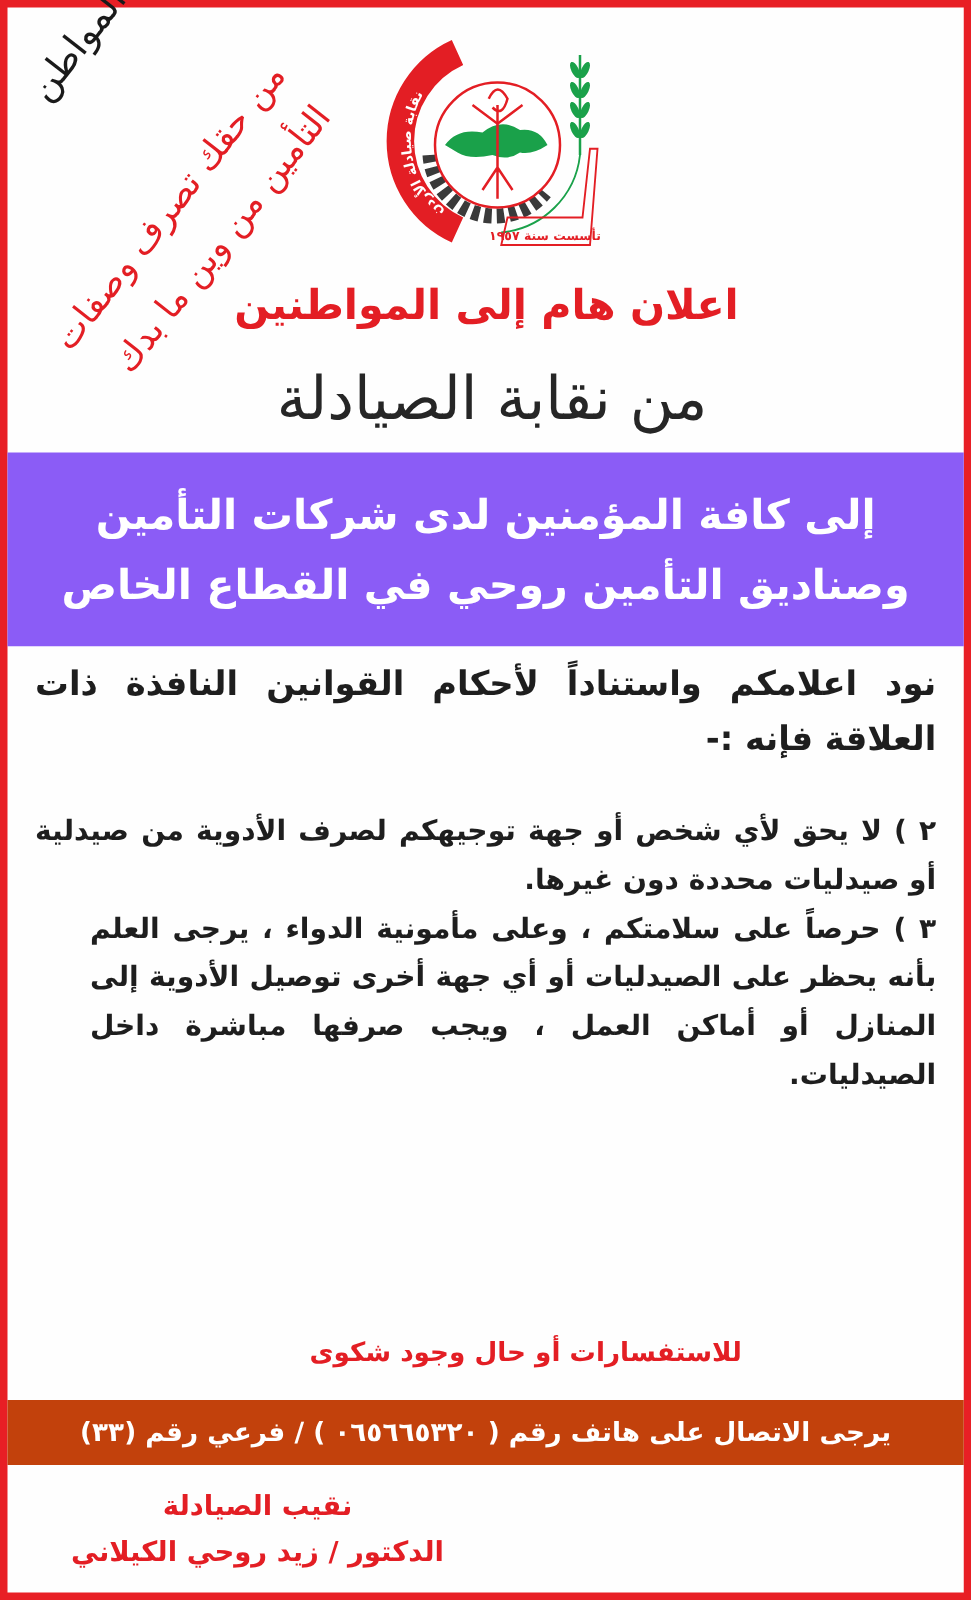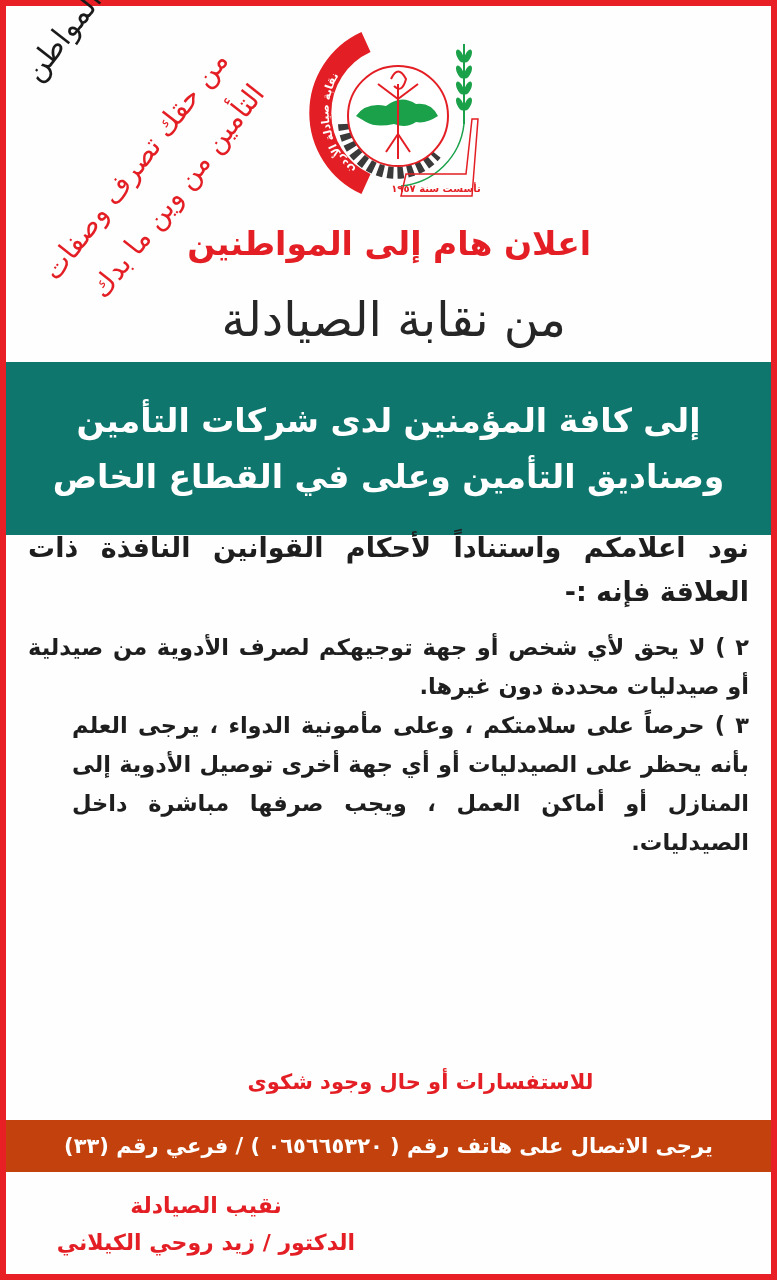--- a/index.html
+++ b/index.html
@@ -41,35 +41,35 @@
   .slogan-red {
     position: absolute; color: #e31e24; font-size: 28px;
     direction: rtl; white-space: nowrap;
     transform: rotate(-52deg); transform-origin: left top;
   }
   .slogan-red.l1 { left: 30px; top: 260px; }
   .slogan-red.l2 { left: 78px; top: 278px; }
 
   
   .banner {
-    top: 356px; height: 173px; background: #0f766e;
+    top: 356px; height: 155px; background: #8b5cf6;
     display: flex; flex-direction: column; justify-content: center; align-items: center;
   }
   .banner .line {
     color: #ffffff; font-weight: bold; font-size: 33px;
     direction: rtl; white-space: nowrap; line-height: 56px;
   }
 
   
   .body {
     top: 520px; left: 22px; right: 22px;
     direction: rtl; text-align: justify;
     color: #1e1e1e; font-weight: bold;
   }
-  .intro { font-size: 27px; line-height: 44px; margin: 0 0 14px 0; text-align-last: right; }
+  .intro { font-size: 27px; line-height: 44px; margin: 0 0 32px 0; text-align-last: right; }
   .item { font-size: 22.5px; line-height: 39px; margin: 0; text-align-last: right; }
   .item + .item { margin-top: 0; margin-left: 44px; }
 
   .inquiry {
     position: absolute; top: 1064px; left: 0; right: 0; text-align: center;
     color: #e31e24; font-weight: bold; font-size: 21px; direction: rtl;
     padding-left: 64px;
   }
   .contact-band {
     top: 1114px; height: 52px; background: #c2410c;
@@ -132,21 +132,21 @@
         <text x="130" y="168" font-size="10" font-weight="bold" fill="#e31e24" text-anchor="middle" font-family="DejaVu Sans, sans-serif">تأسست سنة ١٩٥٧</text>
       </svg>
     </div>
 
     <div class="headline1">اعلان هام إلى المواطنين</div>
     <div class="headline2">من نقابة الصيادلة</div>
   </div>
 
   <div class="section banner">
     <div class="line">إلى كافة المؤمنين لدى شركات التأمين</div>
-    <div class="line">وصناديق التأمين وعلى في القطاع الخاص</div>
+    <div class="line">وصناديق التأمين روحي في القطاع الخاص</div>
   </div>
 
   <div class="section body">
     <p class="intro">نود اعلامكم واستناداً لأحكام القوانين النافذة ذات العلاقة فإنه :-</p>
     <p class="item">٢ ) لا يحق لأي شخص أو جهة توجيهكم لصرف الأدوية من صيدلية أو صيدليات محددة دون غيرها.</p>
     <p class="item">٣ ) حرصاً على سلامتكم ، وعلى مأمونية الدواء ، يرجى العلم بأنه يحظر على الصيدليات أو أي جهة أخرى توصيل الأدوية إلى المنازل أو أماكن العمل ، ويجب صرفها مباشرة داخل الصيدليات.</p>
   </div>
 
   <div class="inquiry">للاستفسارات أو حال وجود شكوى</div>
 

